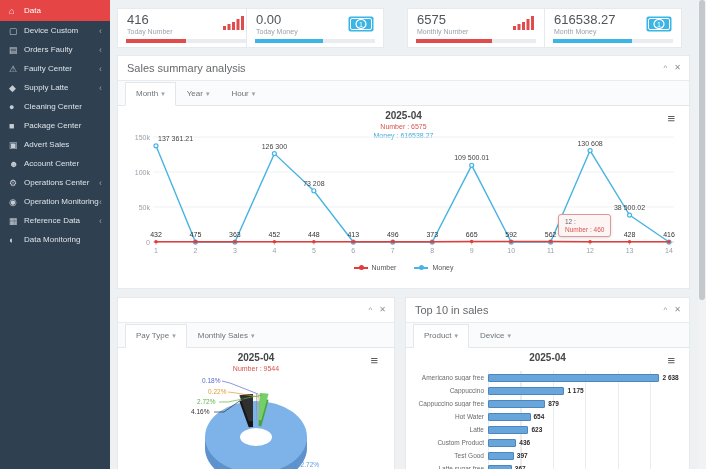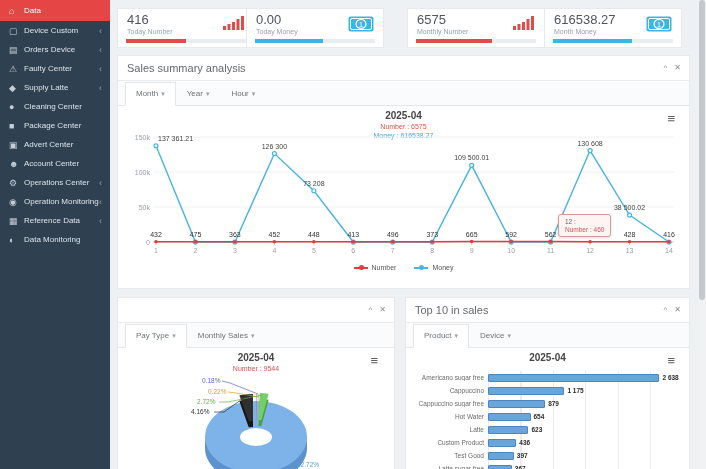--- a/index.html
+++ b/index.html
@@ -74,21 +74,21 @@
         <span class="ico">⌂</span>
         <span class="lbl">Data</span>
       </div>
       <div class="side-item">
         <span class="ico">▢</span>
         <span class="lbl">Device Custom</span>
         <span class="chev">‹</span>
       </div>
       <div class="side-item">
         <span class="ico">▤</span>
-        <span class="lbl">Orders Device</span>
+        <span class="lbl">Orders Faulty</span>
         <span class="chev">‹</span>
       </div>
       <div class="side-item">
         <span class="ico">⚠</span>
         <span class="lbl">Faulty Center</span>
         <span class="chev">‹</span>
       </div>
       <div class="side-item">
         <span class="ico">◆</span>
         <span class="lbl">Supply Latte</span>
@@ -97,21 +97,21 @@
       <div class="side-item">
         <span class="ico">●</span>
         <span class="lbl">Cleaning Center</span>
       </div>
       <div class="side-item">
         <span class="ico">■</span>
         <span class="lbl">Package Center</span>
       </div>
       <div class="side-item">
         <span class="ico">▣</span>
-        <span class="lbl">Advert Center</span>
+        <span class="lbl">Advert Sales</span>
       </div>
       <div class="side-item">
         <span class="ico">☻</span>
         <span class="lbl">Account Center</span>
       </div>
       <div class="side-item">
         <span class="ico">⚙</span>
         <span class="lbl">Operations Center</span>
         <span class="chev">‹</span>
       </div>

